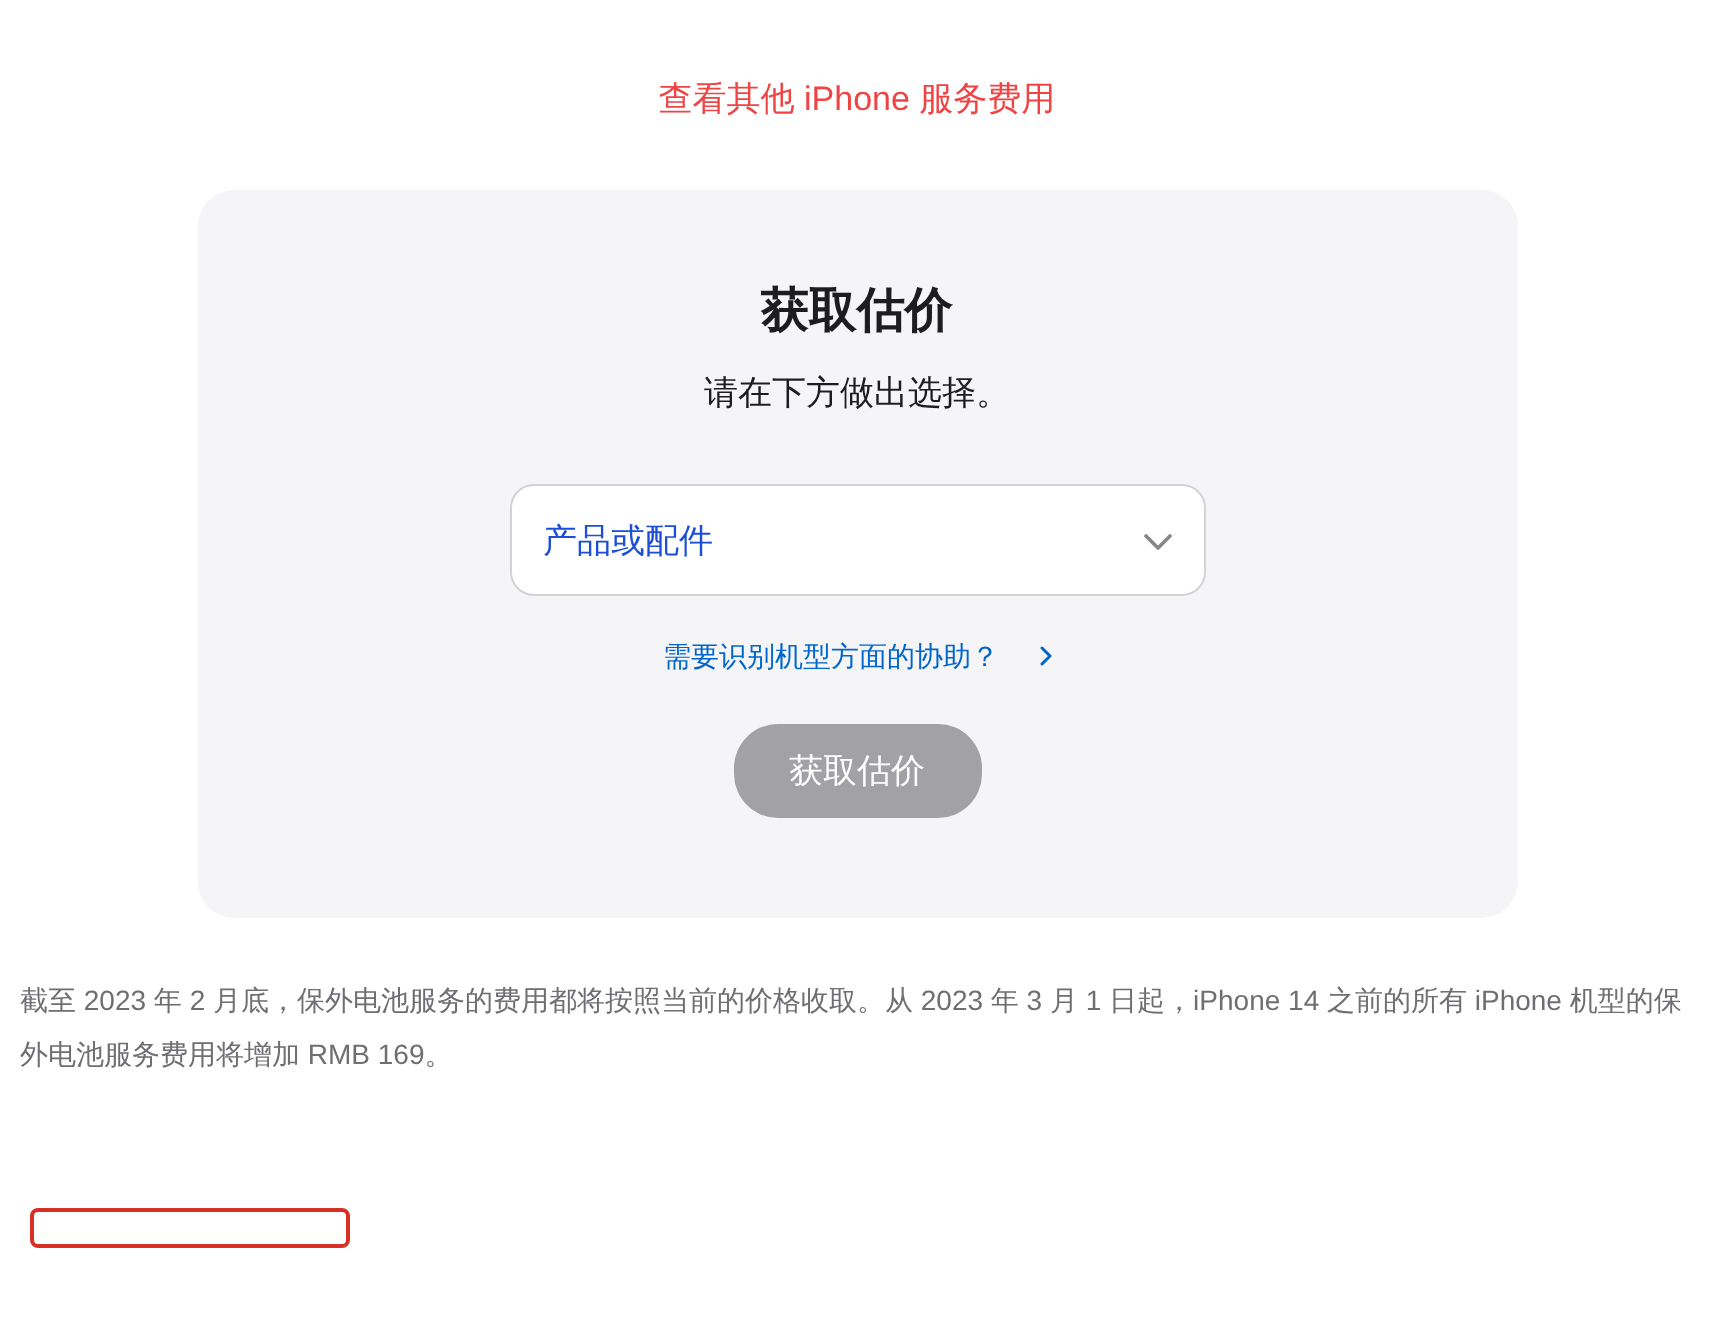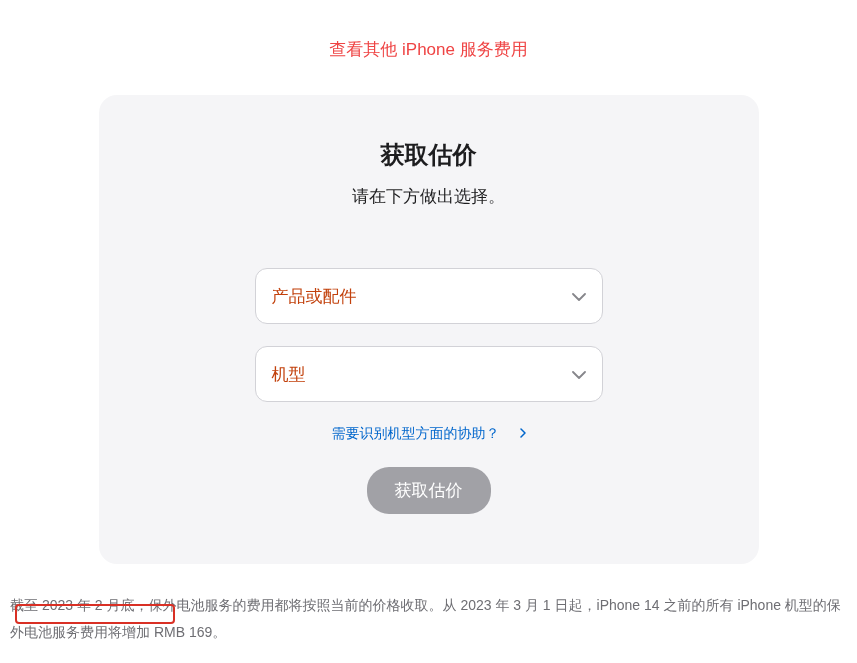--- a/index.html
+++ b/index.html
@@ -35,36 +35,36 @@
     }
     .card-title {
       font-size: 24px;
       font-weight: 600;
       color: #1d1d1f;
       margin-bottom: 14px;
     }
     .card-subtitle {
       font-size: 17px;
       color: #1d1d1f;
-      margin-bottom: 60px;
+      margin-bottom: 34px;
     }
     .select-wrapper {
       position: relative;
       width: 348px;
       margin: 0 auto 22px;
     }
     .select-box {
       width: 100%;
       height: 56px;
       background: #fff;
       border: 1px solid #d2d2d7;
       border-radius: 12px;
       padding: 0 40px 0 16px;
       font-size: 17px;
-      color: #c2410c;
+      color: #1d4ed8;
       text-align: left;
       cursor: pointer;
       display: flex;
       align-items: center;
       position: relative;
     }
     .chevron {
       position: absolute;
       right: 16px;
       top: 50%;
@@ -130,30 +130,20 @@
     <div class="select-box">
       <span>产品或配件</span>
       <span class="chevron">
         <svg width="14" height="8" viewBox="0 0 14 8" fill="none">
             <path d="M1 1L7 7L13 1" stroke="#86868b" stroke-width="1.8" stroke-linecap="round" stroke-linejoin="round"></path>
           </svg>
       </span>
     </div>
   </div>
 
-  <div class="select-wrapper">
-    <div class="select-box">
-      <span>机型</span>
-      <span class="chevron">
-        <svg width="14" height="8" viewBox="0 0 14 8" fill="none">
-            <path d="M1 1L7 7L13 1" stroke="#86868b" stroke-width="1.8" stroke-linecap="round" stroke-linejoin="round"></path>
-          </svg>
-      </span>
-    </div>
-  </div>
 
   <a class="help-link">
     <span>需要识别机型方面的协助？</span>
     <span class="chev-right">
       <svg width="6" height="10" viewBox="0 0 6 10" fill="none">
           <path d="M1 1L5 5L1 9" stroke="#0066cc" stroke-width="1.5" stroke-linecap="round" stroke-linejoin="round"></path>
         </svg>
     </span>
   </a>
 

